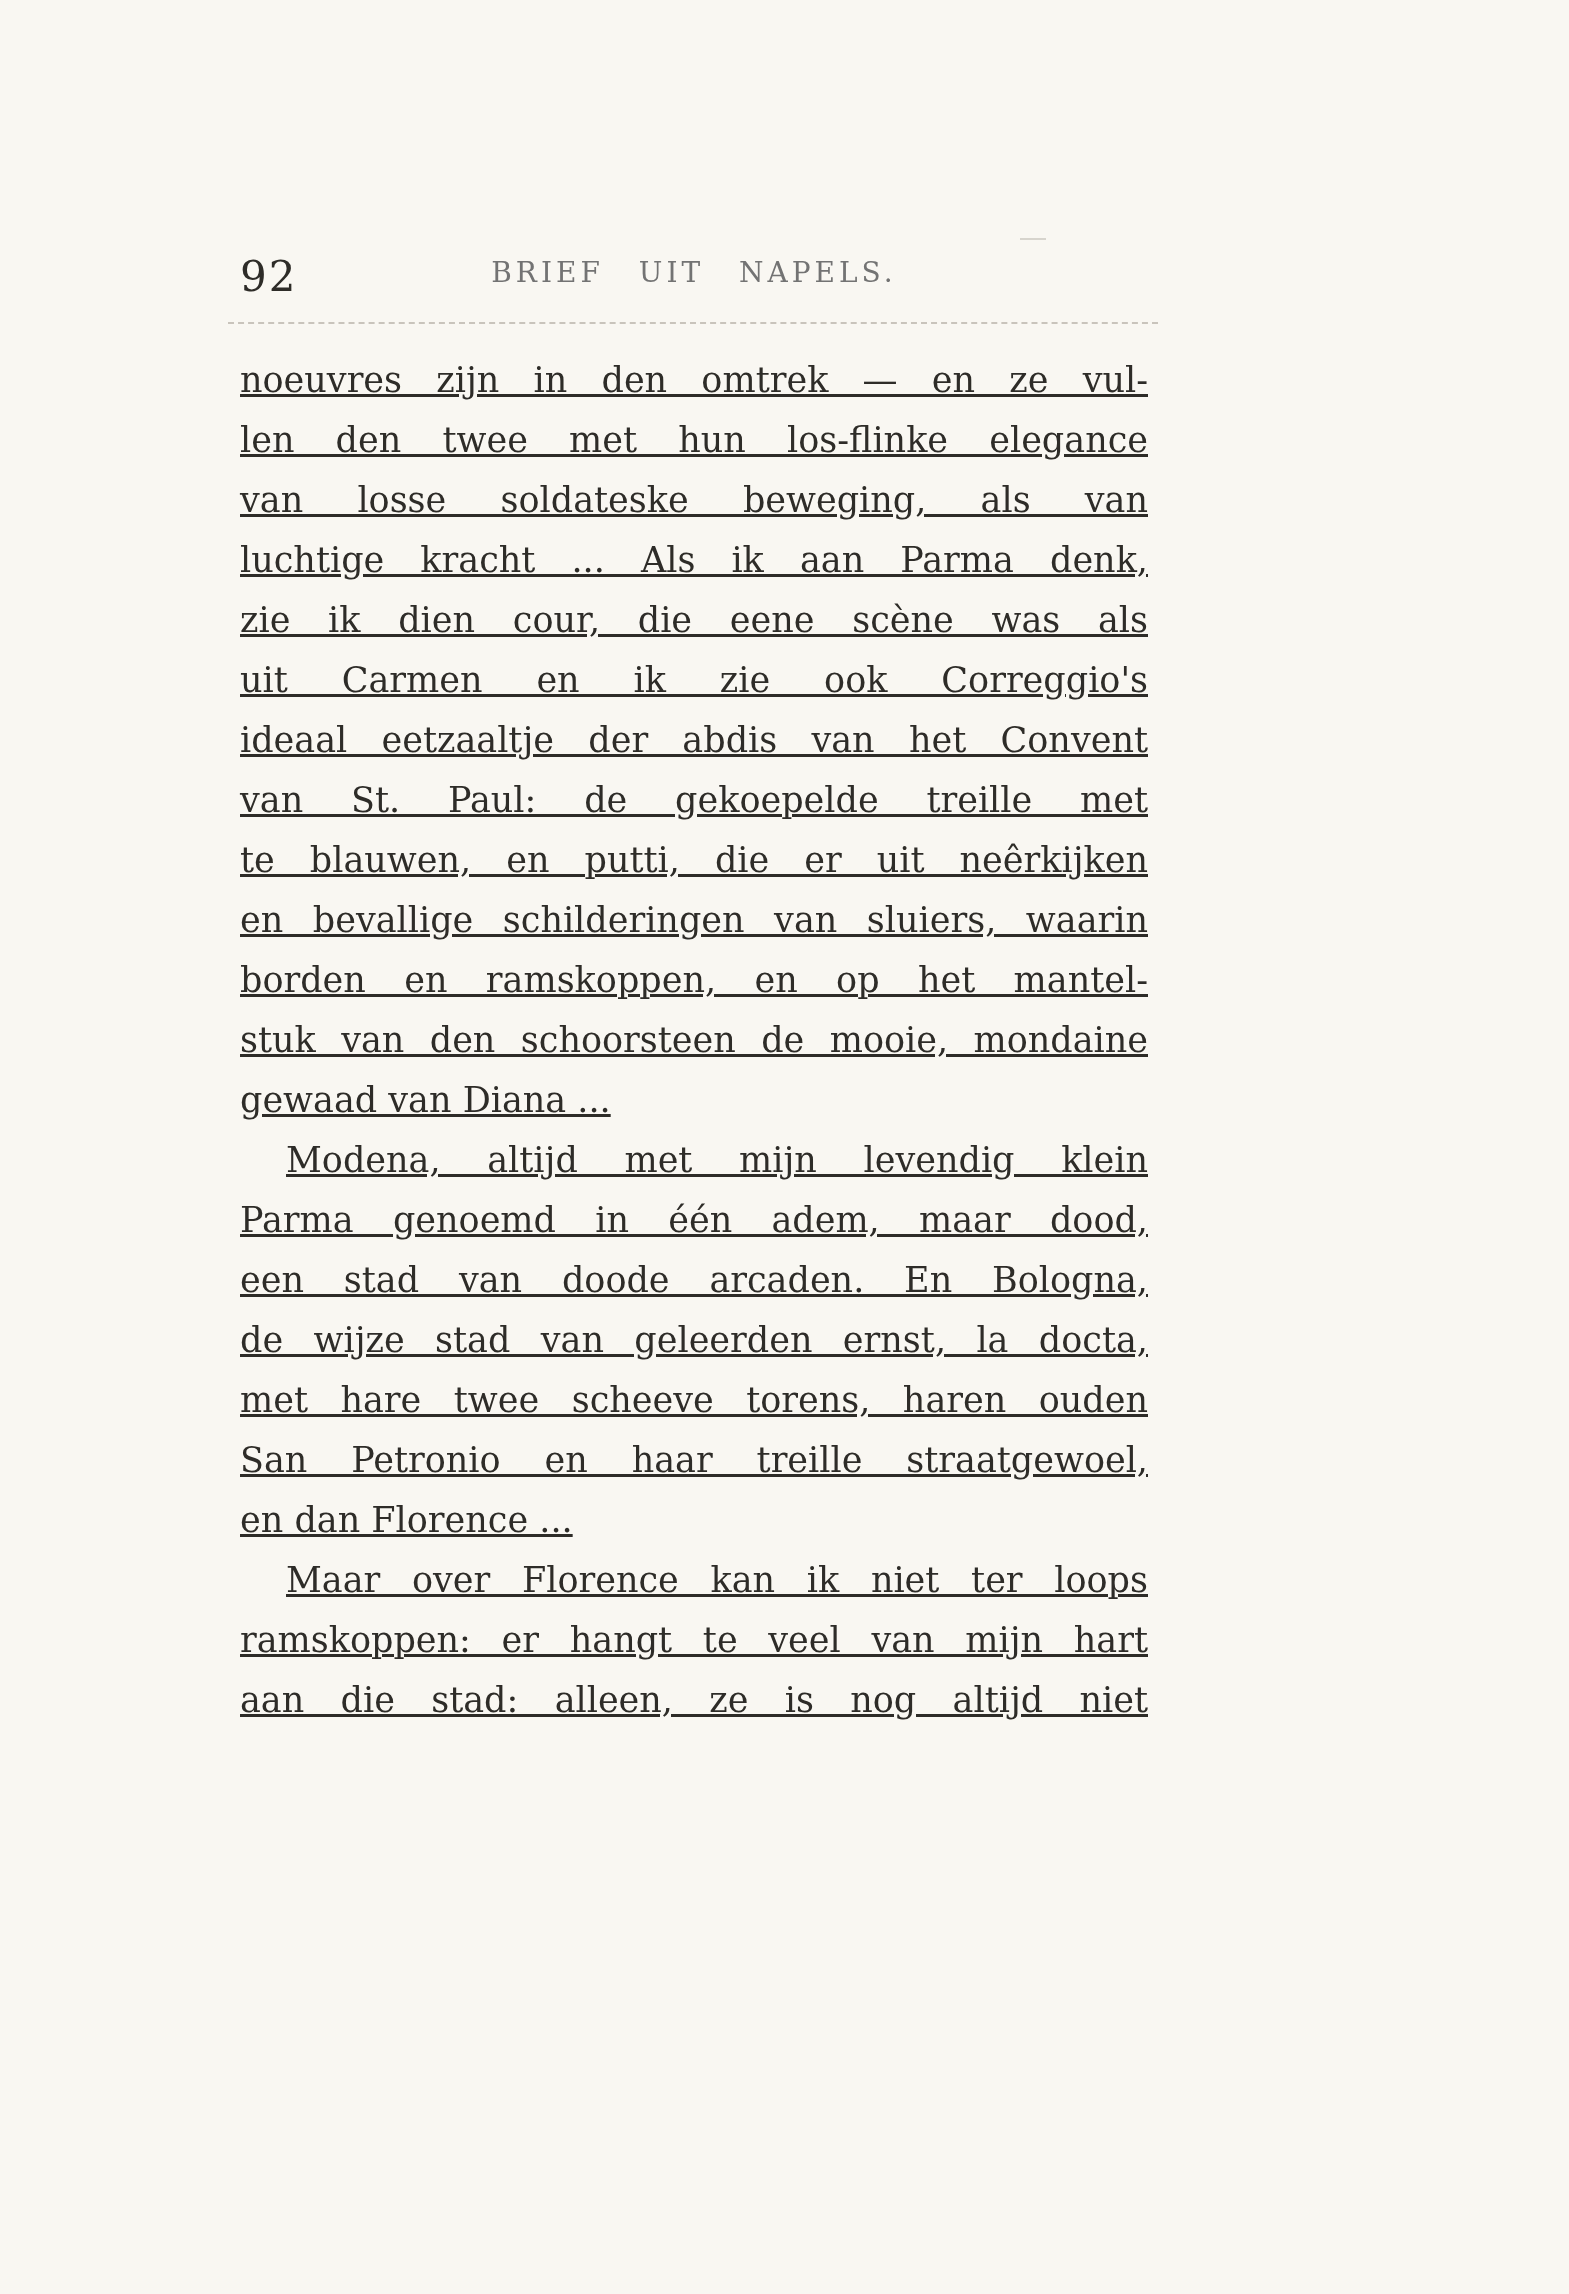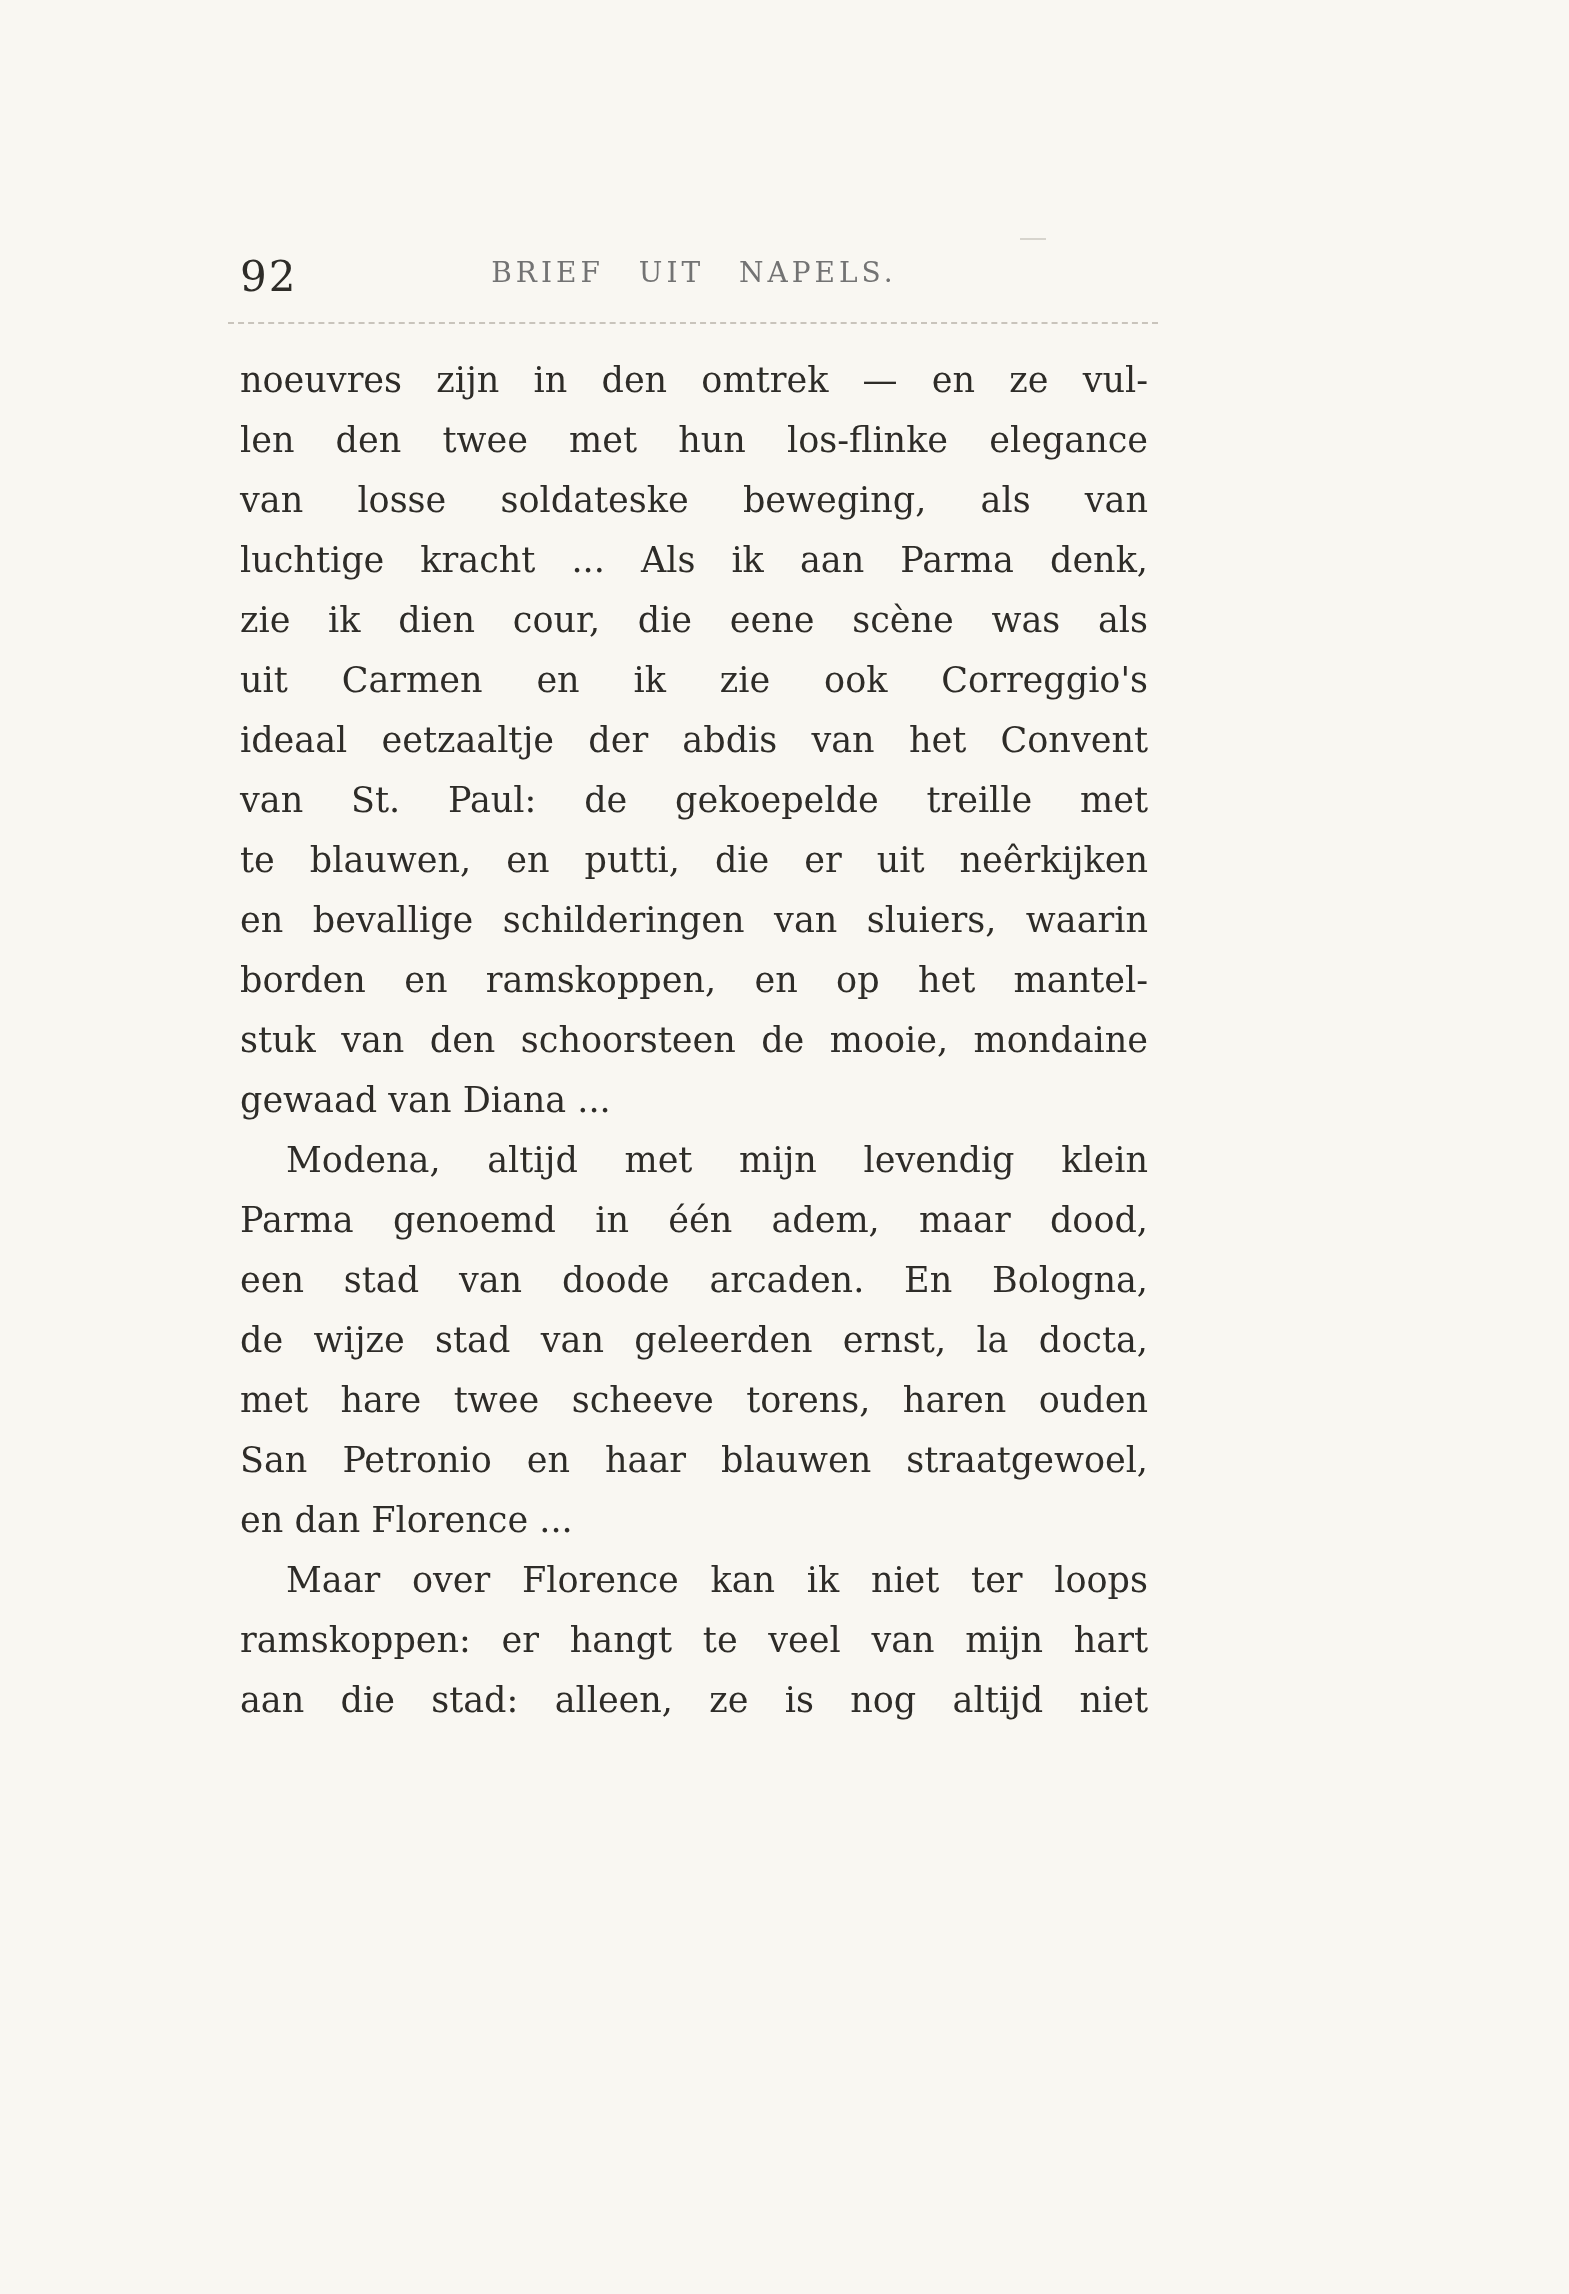--- a/index.html
+++ b/index.html
@@ -67,20 +67,21 @@
     width: 908px;
     font-size: 35px;
     line-height: 60px;
   }
 
   .line {
     text-align: justify;
     text-align-last: justify;
     -moz-text-align-last: justify;
     white-space: normal;
+    text-decoration: underline;
   }
   .line.end {
     text-align-last: left;
     -moz-text-align-last: left;
   }
   .line.indent {
     text-indent: 46px;
   }
 </style>
 </head>
@@ -110,20 +111,20 @@
       <div class="line">te blauwen, en putti, die er uit neêrkijken</div>
       <div class="line">en bevallige schilderingen van sluiers, waarin</div>
       <div class="line">borden en ramskoppen, en op het mantel-</div>
       <div class="line">stuk van den schoorsteen de mooie, mondaine</div>
       <div class="line end">gewaad van Diana ...</div>
       <div class="line indent">Modena, altijd met mijn levendig klein</div>
       <div class="line">Parma genoemd in één adem, maar dood,</div>
       <div class="line">een stad van doode arcaden. En Bologna,</div>
       <div class="line">de wijze stad van geleerden ernst, la docta,</div>
       <div class="line">met hare twee scheeve torens, haren ouden</div>
-      <div class="line">San Petronio en haar blauwen straatgewoel,</div>
+      <div class="line">San Petronio en haar treille straatgewoel,</div>
       <div class="line end">en dan Florence ...</div>
       <div class="line indent">Maar over Florence kan ik niet ter loops</div>
       <div class="line">ramskoppen: er hangt te veel van mijn hart</div>
       <div class="line">aan die stad: alleen, ze is nog altijd niet</div>
     </div>
 
 </div>
 
 </body></html>

